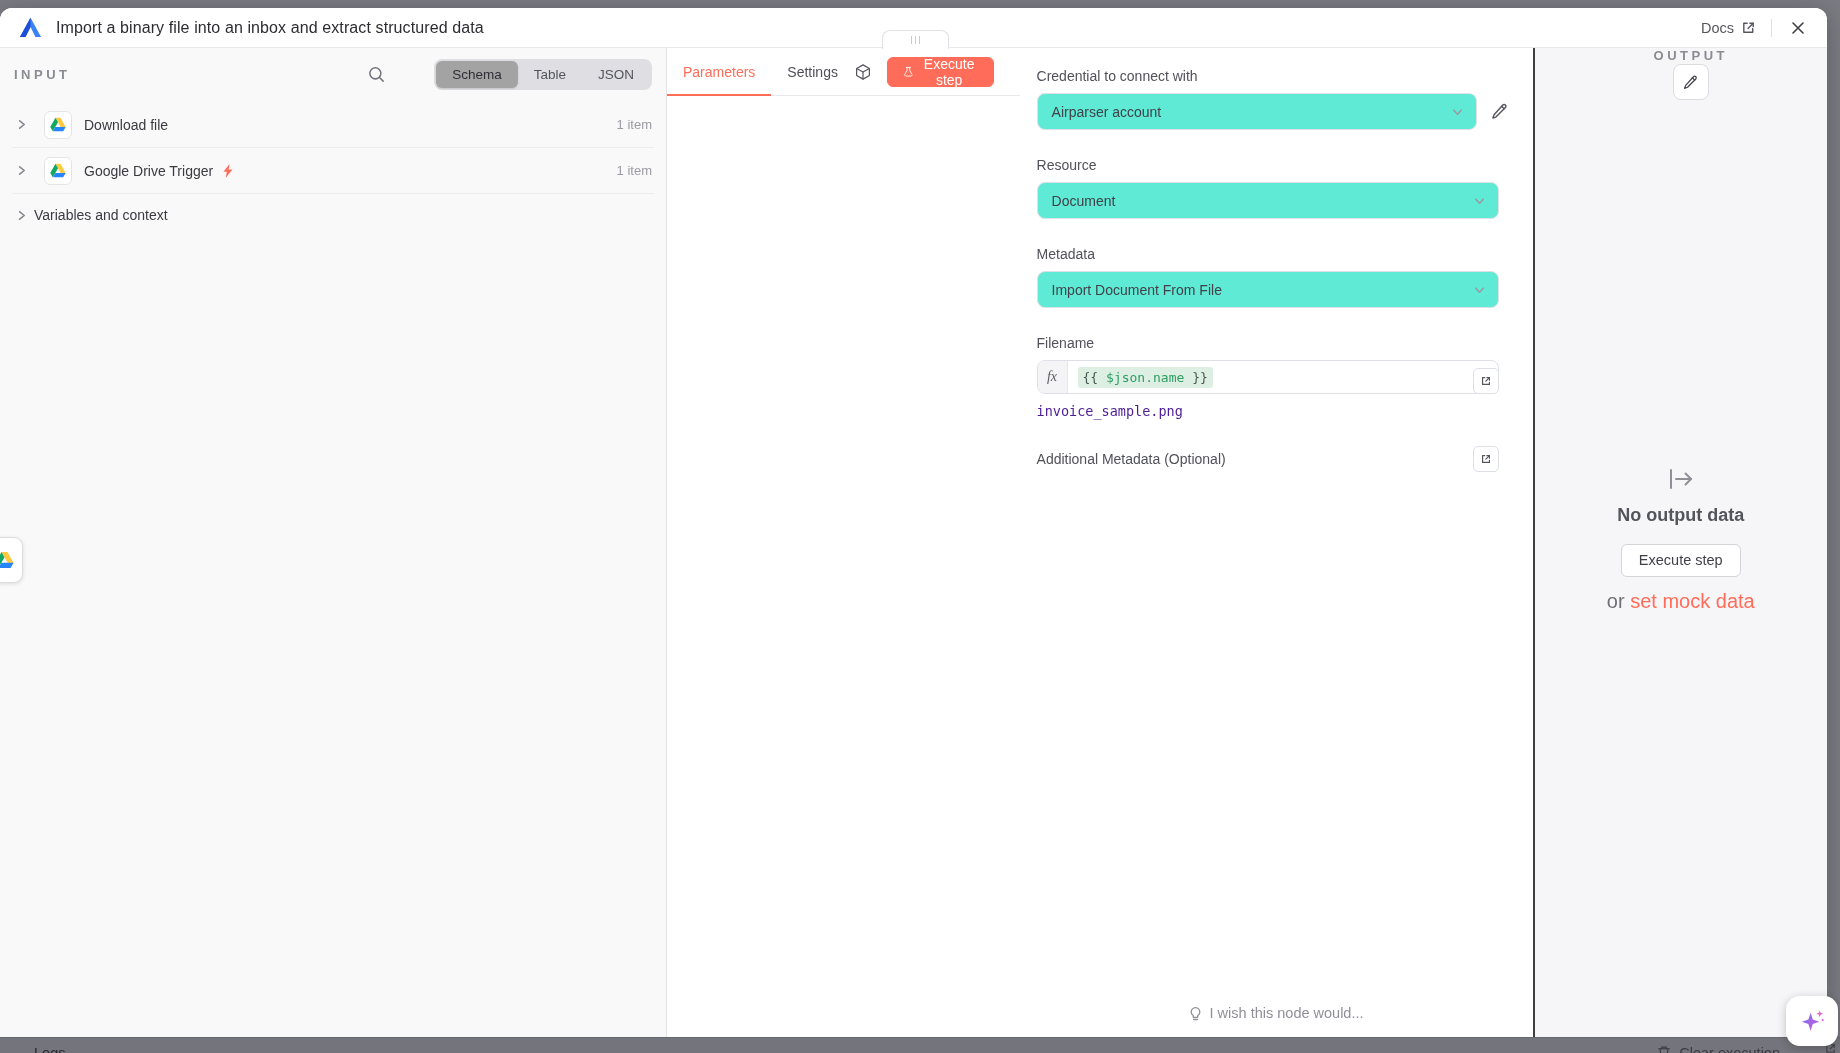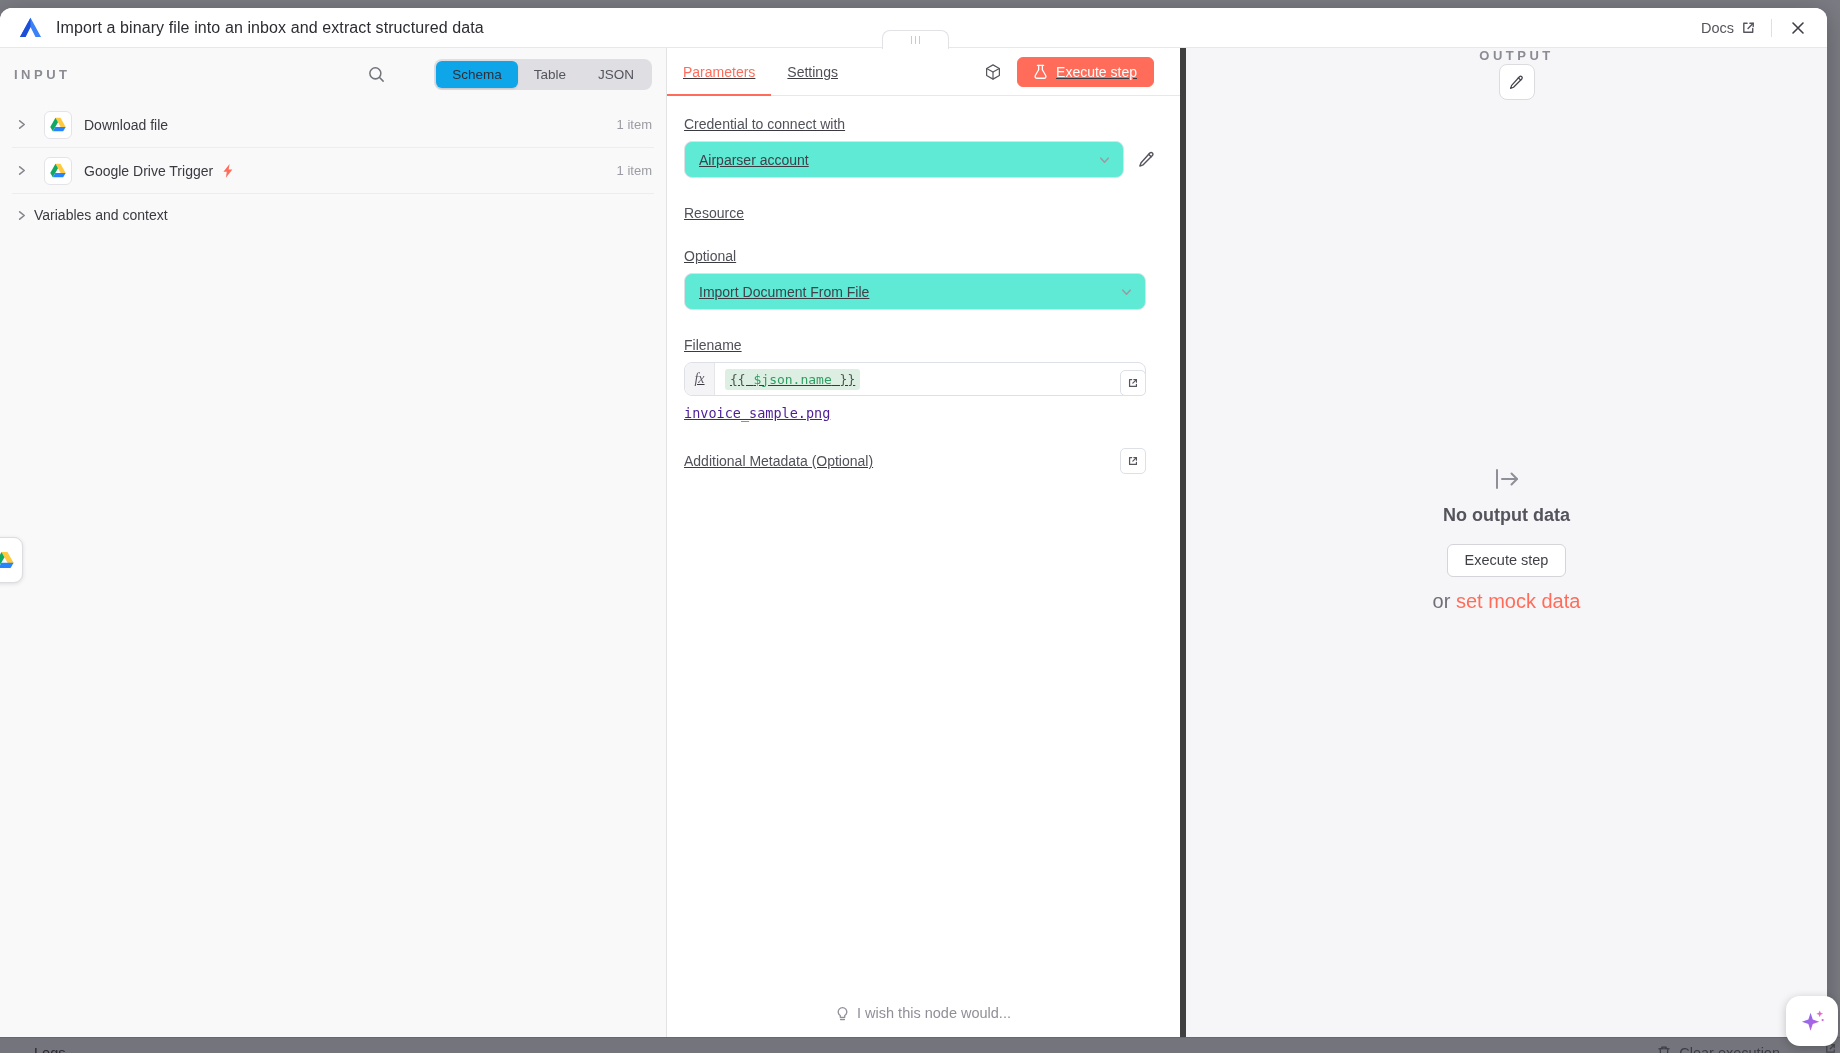--- a/index.html
+++ b/index.html
@@ -25,30 +25,30 @@
   }
   .titlebar .logo { width: 25px; height: 25px; margin-right: 13px; }
   .ndv-title { font-size: 16px; color: #2c2c33; font-weight: 500; letter-spacing: .1px; }
   .titlebar-right { margin-left: auto; display: flex; align-items: center; }
   .docs-link { display: flex; align-items: center; gap: 7px; color: #55555e; font-size: 14.5px; cursor: pointer; }
   .tb-divider { width: 1px; height: 18px; background: #dfdfe3; margin: 0 15px; }
   .close-btn { width: 22px; height: 22px; display: flex; align-items: center; justify-content: center; cursor: pointer; }
   
   .panels { flex: 1; display: flex; min-height: 0; position: relative; }
   .input-panel { flex: 0 0 667px; background: #f9f9fa; border-right: 1px solid #e3e3e6; position: relative; }
-  .params-panel { flex: 0 0 503px; background: #fff; border-right: 6px solid #404040; position: relative; display: flex; flex-direction: column; text-decoration: underline; }
+  .params-panel { flex: 0 0 503px; background: #fff; border-right: 2px solid #404040; position: relative; display: flex; flex-direction: row; }
   .output-panel { flex: 1; background: #f6f6f8; position: relative; }
   .panel-head { height: 52px; display: flex; align-items: center; padding: 0 16px; }
   .panel-caption { font-size: 13px; font-weight: 700; letter-spacing: 3.5px; color: #8b8b94; }
   
   .input-panel .panel-head { padding: 0 14px; gap: 28px; }
   .search-btn { margin-left: auto; margin-right: 20px; display: flex; cursor: pointer; }
   .segmented { display: flex; background: #dfdfe3; border-radius: 8px; padding: 2px; }
   .segmented .seg { padding: 6px 16px; font-size: 13.5px; color: #54545e; border-radius: 6px; cursor: pointer; white-space: nowrap; }
-  .segmented .seg.active { background: #0ea5e9; color: #2e2e36; font-weight: 500; box-shadow: 0 1px 2px rgba(0,0,0,.12); }
+  .segmented .seg.active { background: #a3a3a3; color: #2e2e36; font-weight: 500; box-shadow: 0 1px 2px rgba(0,0,0,.12); }
   
   .tree { padding: 2px 12px 0 12px; }
   .tree-row { height: 46px; display: flex; align-items: center; border-bottom: 1px solid #ededf0; cursor: pointer; }
   .tree-row.no-border { border-bottom: none; height: 42px; }
   .tw-chevron { width: 22px; display: flex; justify-content: flex-start; padding-left: 4px; }
   .node-icon-box { width: 28px; height: 28px; background: #fff; border: 1px solid #e4e4e8; border-radius: 6px;
     display: flex; align-items: center; justify-content: center; margin: 0 12px 0 10px; }
   .tree-label { font-size: 14px; color: #3a3a41; }
   .bolt { margin-left: 9px; display: flex; }
   .tree-count { margin-left: auto; font-size: 13px; color: #9b9ba3; padding-right: 2px; }
@@ -271,24 +271,32 @@
               <svg width="19" height="19" viewBox="0 0 20 20" fill="none" stroke="#55555e" stroke-width="1.5" stroke-linecap="round" stroke-linejoin="round">
                 <path d="M13.5 3.2 a1.9 1.9 0 0 1 2.7 2.7 L6.5 15.6 L3 16.9 L4.3 13.4 Z"></path>
                   <path d="M12.2 4.5 l2.7 2.7"></path>
               </svg>
             </span>
           </div>
         </div>
 
         <div class="field">
           <div class="f-label">Resource</div>
+          <div class="control w-full">
+            <span>Document</span>
+            <span class="chev">
+                <svg width="13" height="13" viewBox="0 0 14 14" fill="none" stroke="#9a9aa2" stroke-width="1.6" stroke-linecap="round" stroke-linejoin="round">
+                  <path d="M3 5 L7 9.5 L11 5"></path>
+                </svg>
+              </span>
+          </div>
         </div>
 
         <div class="field">
-          <div class="f-label">Optional</div>
+          <div class="f-label">Metadata</div>
           <div class="control w-full">
             <span>Import Document From File</span>
             <span class="chev">
                 <svg width="13" height="13" viewBox="0 0 14 14" fill="none" stroke="#9a9aa2" stroke-width="1.6" stroke-linecap="round" stroke-linejoin="round">
                   <path d="M3 5 L7 9.5 L11 5"></path>
                 </svg>
               </span>
           </div>
         </div>
 

